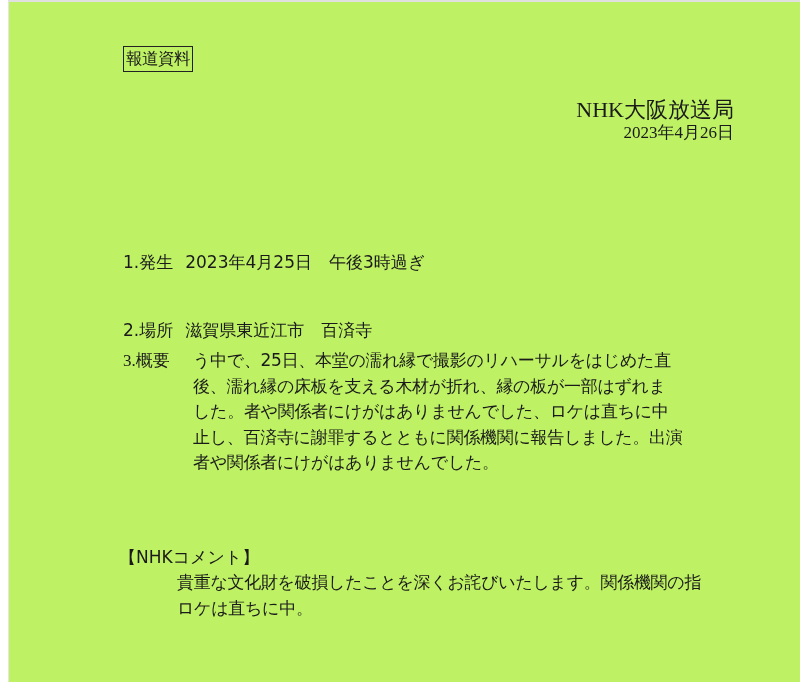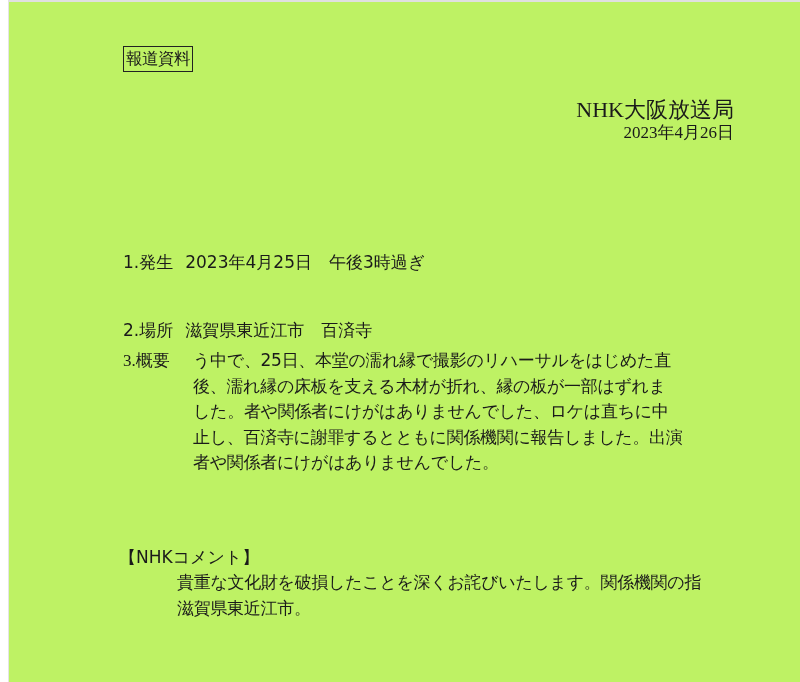--- a/index.html
+++ b/index.html
@@ -61,16 +61,16 @@
       <span class="line">後、濡れ縁の床板を支える木材が折れ、縁の板が一部はずれま</span>
       <span class="line">した。者や関係者にけがはありませんでした、ロケは直ちに中</span>
       <span class="line">止し、百済寺に謝罪するとともに関係機関に報告しました。出演</span>
       <span class="line">者や関係者にけがはありませんでした。</span>
     </div>
   </div>
 
   <div class="comment-head">【NHKコメント】</div>
   <div class="comment-body">
     <span class="line">貴重な文化財を破損したことを深くお詫びいたします。関係機関の指</span>
-    <span class="line">滋賀県東近江市。</span>
+    <span class="line">ロケは直ちに中。</span>
   </div>
 
 </div>
 
 </body></html>

